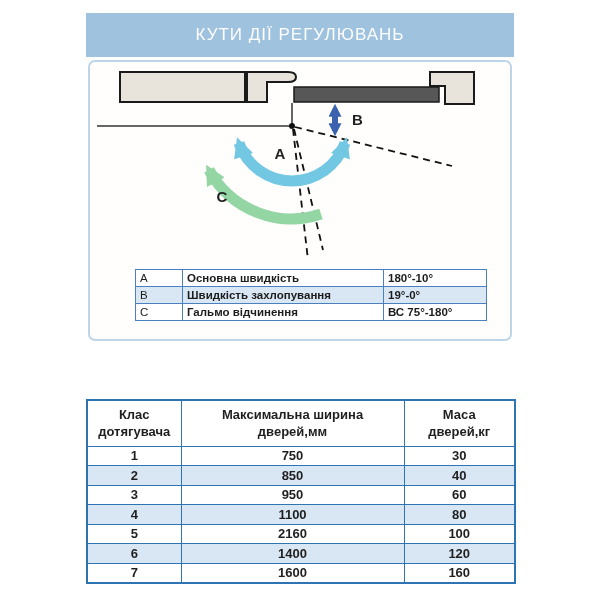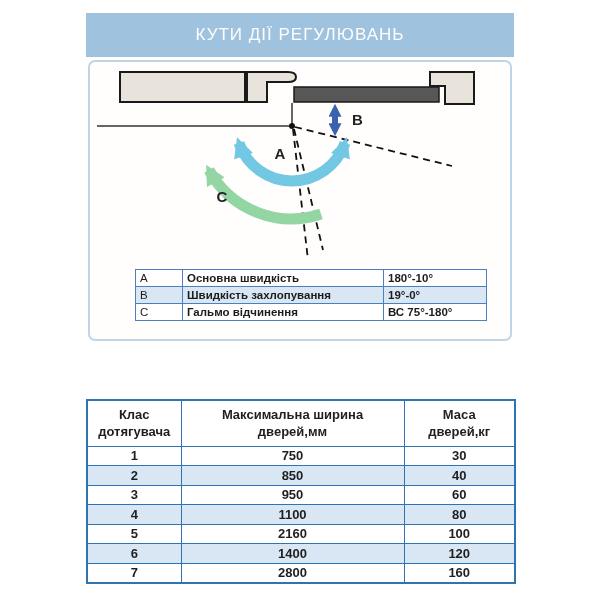--- a/index.html
+++ b/index.html
@@ -160,19 +160,19 @@
         <td>2160</td>
         <td>100</td>
       </tr>
       <tr class="alt">
         <td>6</td>
         <td>1400</td>
         <td>120</td>
       </tr>
       <tr>
         <td>7</td>
-        <td>2800</td>
+        <td>1600</td>
         <td>160</td>
       </tr>
     </tbody>
   </table>
 
 </div>
 
 </body></html>

